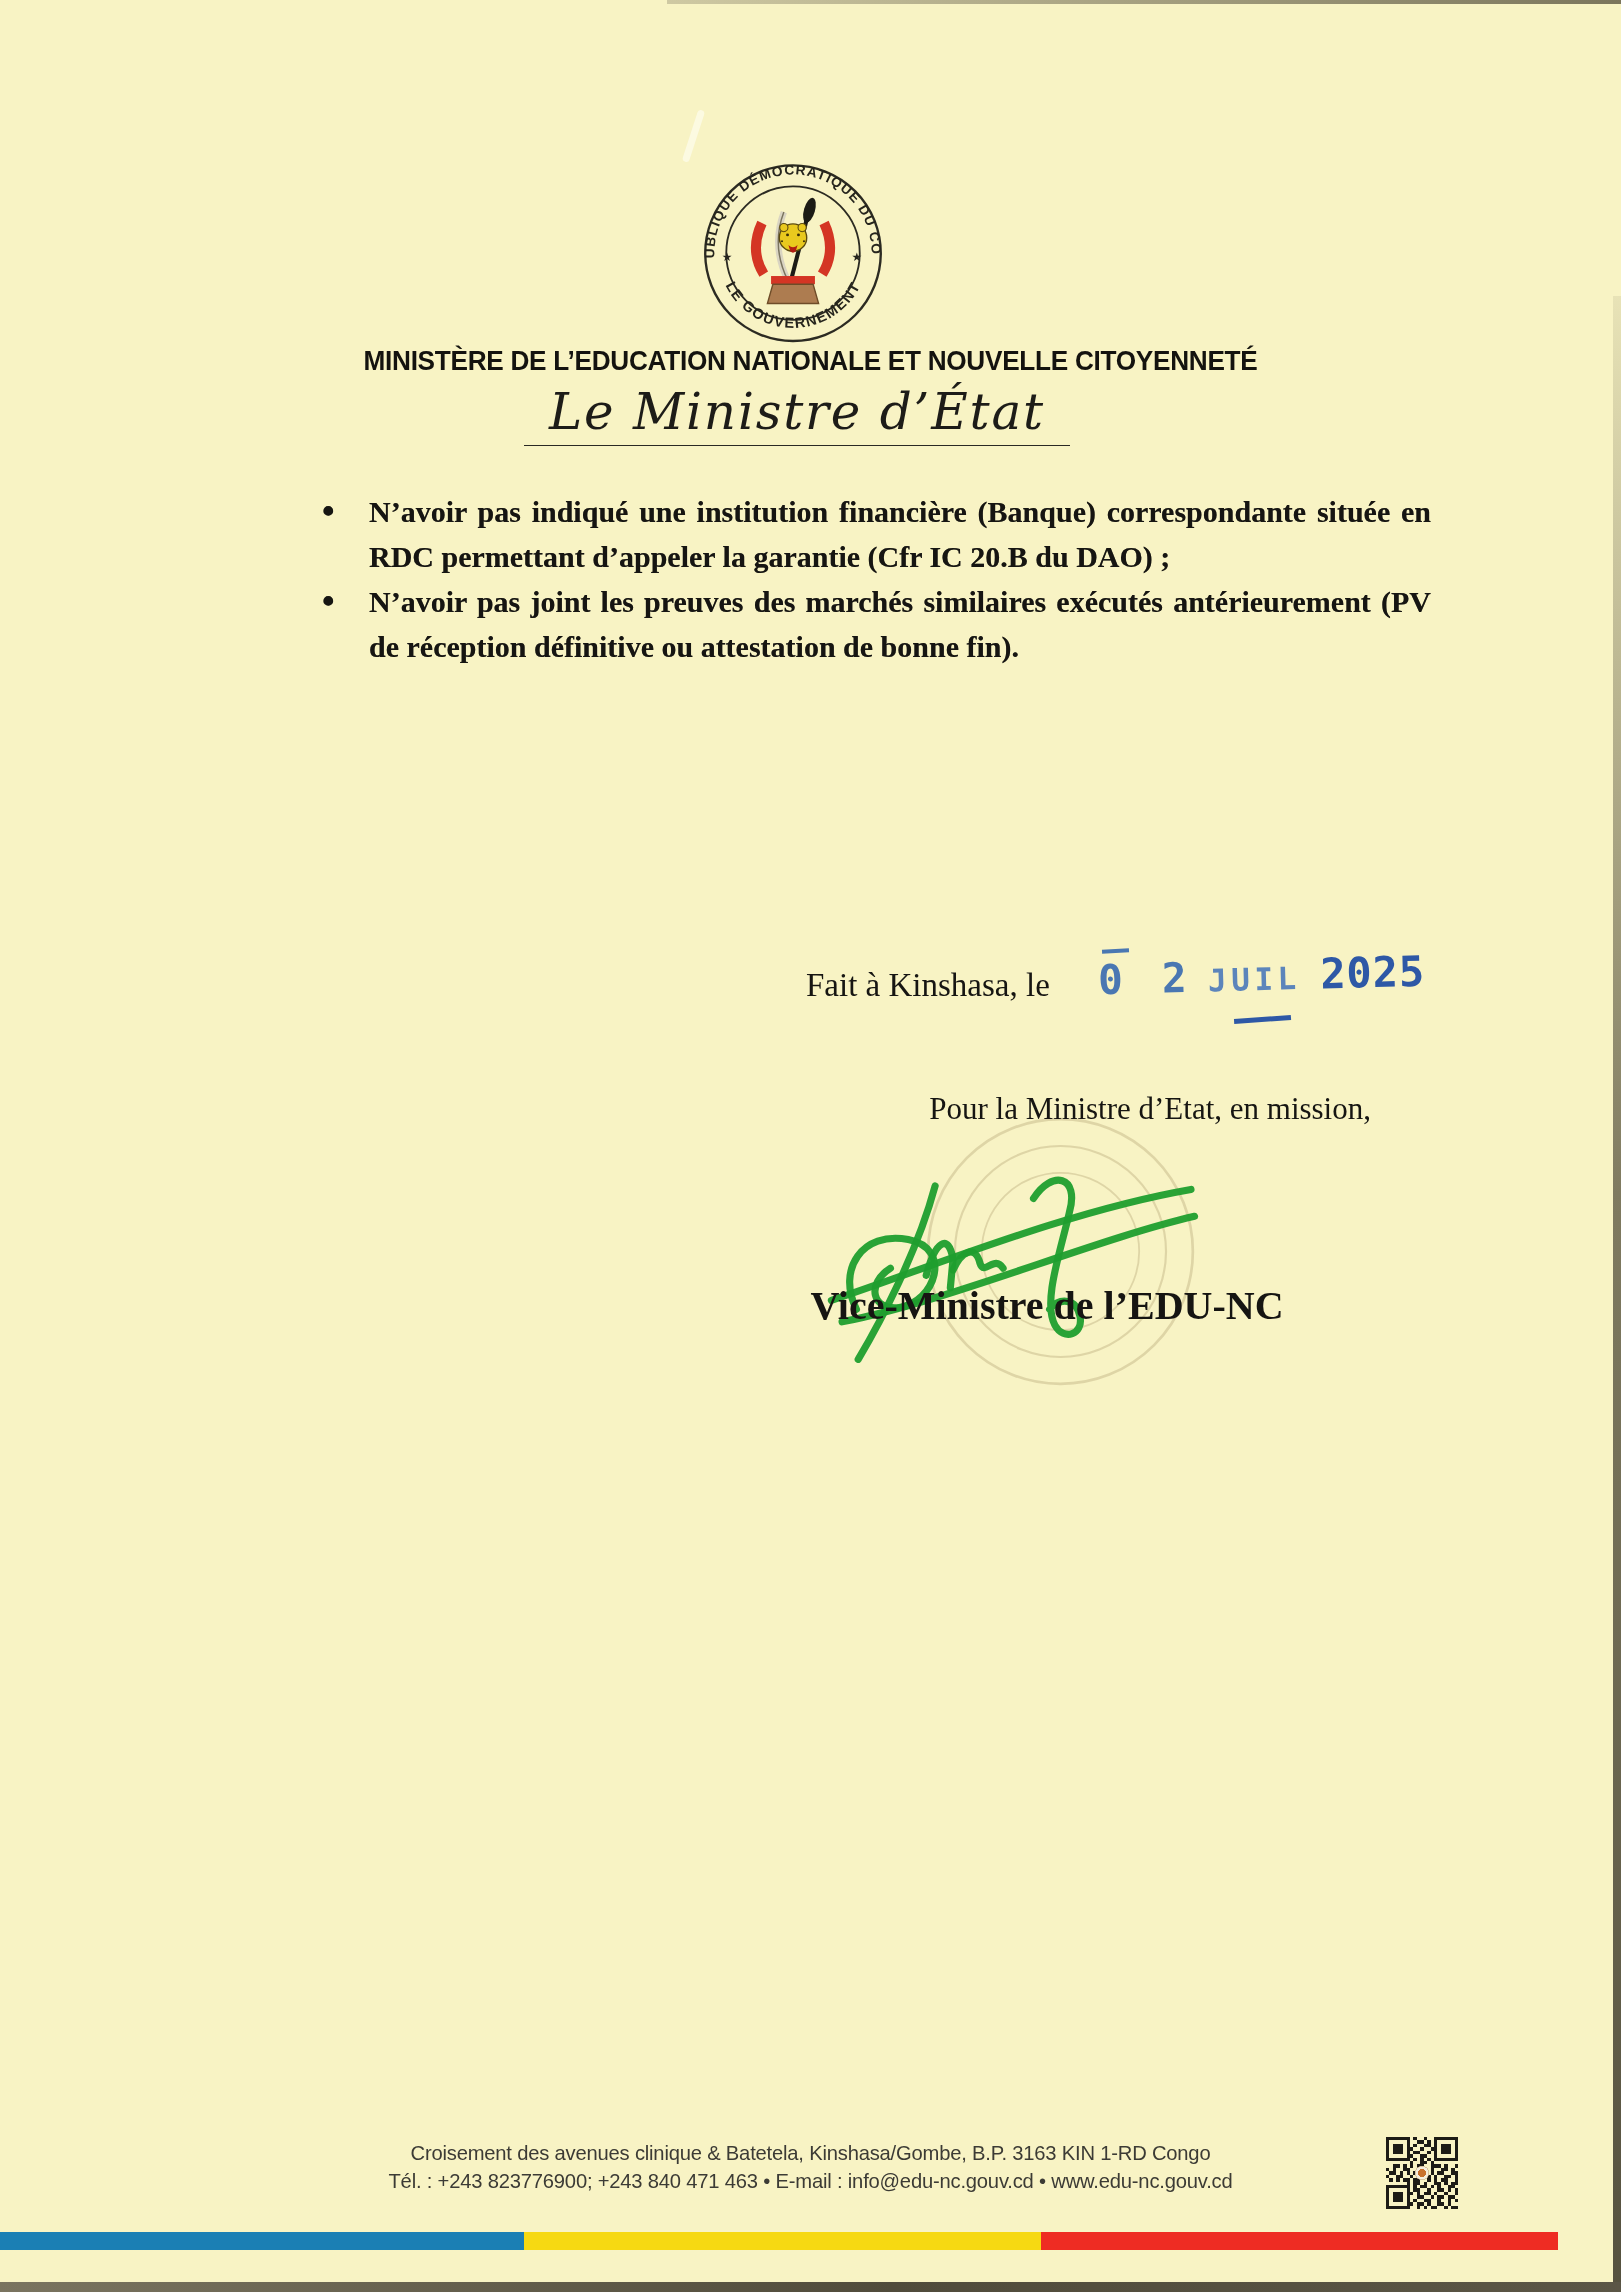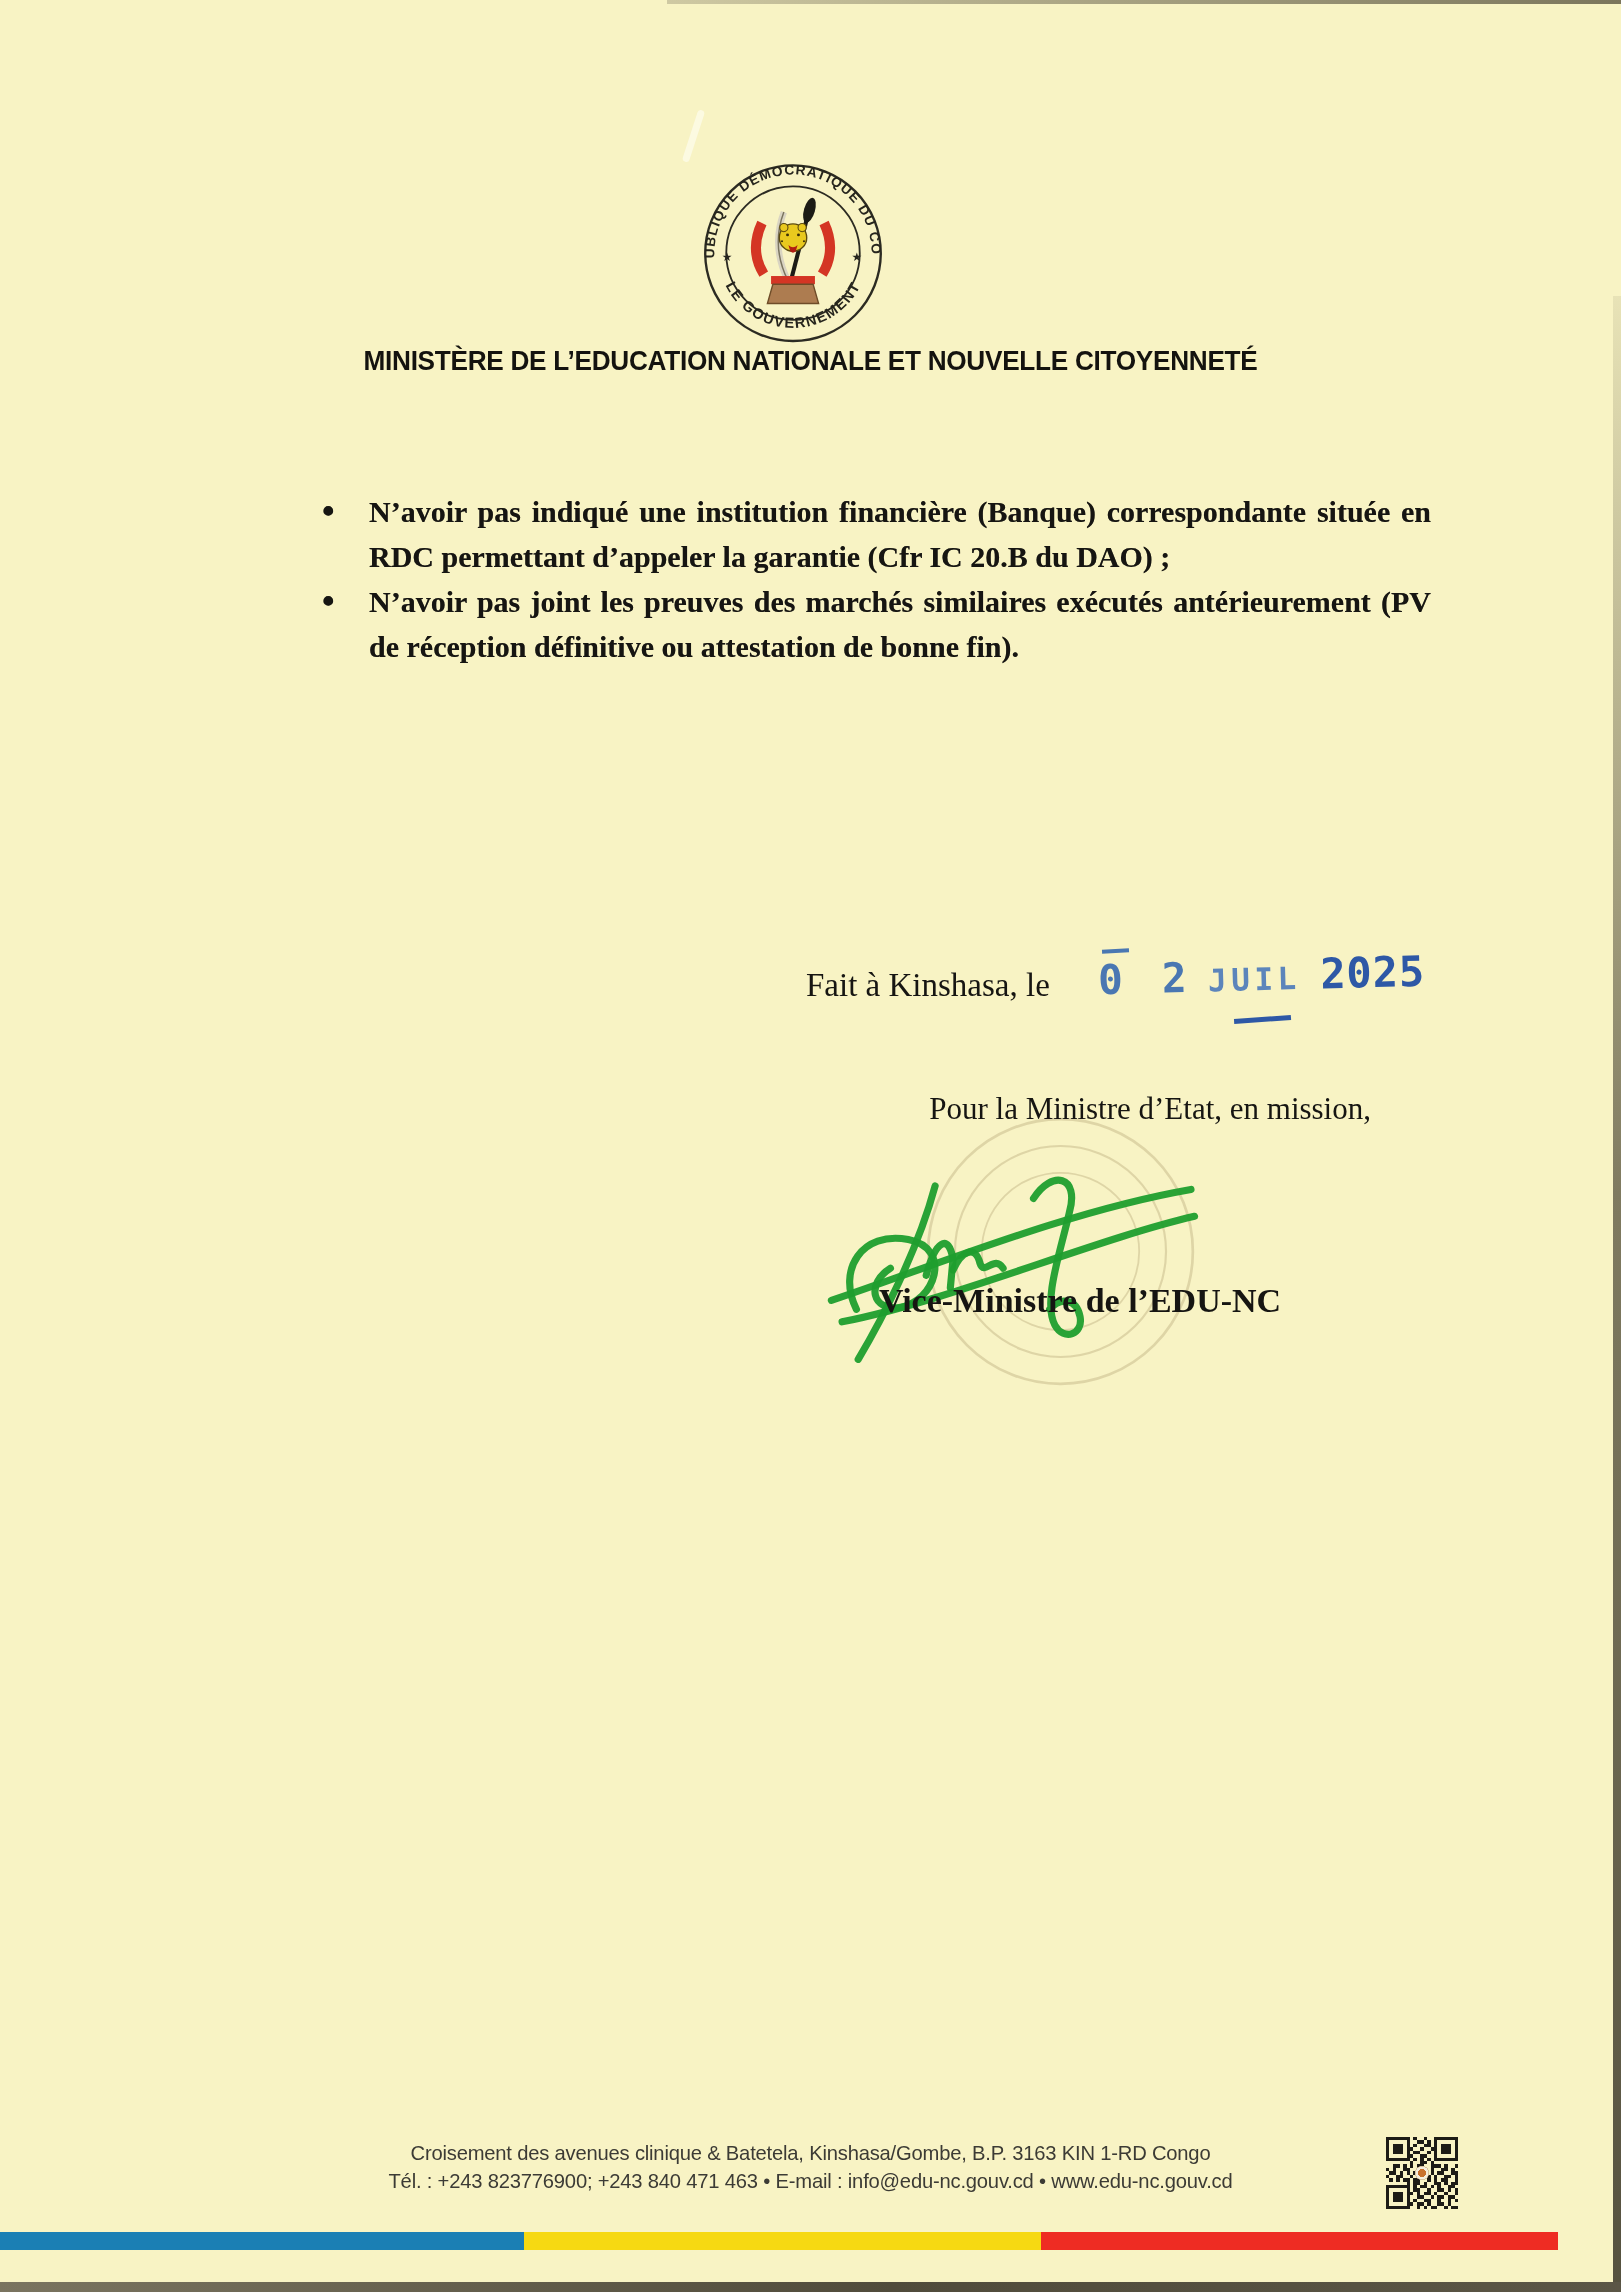--- a/index.html
+++ b/index.html
@@ -57,22 +57,22 @@
   .stamp .m{font-size:31px;font-weight:700;color:#5c85bb;letter-spacing:4.5px;margin-left:14.3px;}
   .stamp .y{font-size:42px;font-weight:700;color:#2e58a6;letter-spacing:0.9px;margin-left:19.7px;}
   .stamp-bar-top{position:absolute;top:949px;left:1102px;width:27px;height:3.6px;background:#4a77b2;transform:rotate(-3deg);}
   .stamp-bar-bottom{position:absolute;top:1017px;left:1234px;width:57px;height:4.5px;background:#2e58a6;transform:rotate(-4deg);}
 
   
   .on-behalf{position:absolute;top:1091px;left:811px;width:560px;text-align:right;font-size:31px;}
   .signer-name{position:absolute;top:1162px;left:811px;width:560px;text-align:center;
     font-size:31px;font-weight:700;letter-spacing:0.4px;
     text-decoration:underline;text-decoration-thickness:2.7px;text-underline-offset:6.3px;}
-  .signer-title{position:absolute;top:1282px;left:800px;width:560px;text-align:center;
-    font-size:34px;font-weight:700;}
+  .signer-title{position:absolute;top:1282px;left:767px;width:560px;text-align:center;
+    font-size:40px;font-weight:700;}
   .emboss{position:absolute;top:1112px;left:921px;width:279px;height:279px;filter:blur(0.5px);}
   .emboss circle{fill:none;stroke:rgba(168,148,102,.32);}
   .signature{position:absolute;top:1134px;left:826px;width:390px;height:229px;}
   .signature path{fill:none;stroke:#1f9e2e;stroke-width:8;stroke-linecap:round;opacity:.95;}
 
   
   .footer-text{position:absolute;top:2139px;left:0;width:1621px;text-align:center;
     font-family:"Liberation Sans", sans-serif;font-size:20.6px;line-height:28px;
     color:#3c3b35;letter-spacing:-0.2px;transform:scaleX(.98);}
   .qr{position:absolute;top:2137px;left:1386px;width:72px;height:72px;}
@@ -124,20 +124,23 @@
       <path d="M 95,94 Q 100,99 105,94 L 103,101 Q 100,104 97,101 Z" fill="#b01d12"></path>
       <circle cx="88" cy="90" r="1.1" fill="#3a2f08"></circle>
         <circle cx="112" cy="90" r="1.1" fill="#3a2f08"></circle>
       <rect x="76" y="128" width="48" height="9" fill="#d43524"></rect>
       <path d="M 78,137 L 122,137 L 128,158 L 72,158 Z" fill="#ad7c50" stroke="#6e4c28" stroke-width="1.5"></path>
     </g>
   </svg>
 
   <div class="ministry">MINISTÈRE DE L’EDUCATION NATIONALE ET NOUVELLE CITOYENNETÉ</div>
 
+  <div class="office-script">
+    <span>Le Ministre d’État</span>
+  </div>
 
   <div class="body-text">
     <ul class="bullets">
       <li>N’avoir pas indiqué une institution financière (Banque) correspondante située en RDC permettant d’appeler la garantie (Cfr IC 20.B du DAO) ;</li>
       <li>N’avoir pas joint les preuves des marchés similaires exécutés antérieurement (PV  de réception définitive ou attestation de bonne fin).</li>
     </ul>
   </div>
 
   <div class="dateline">Fait à Kinshasa, le</div>
   <div class="stamp">

